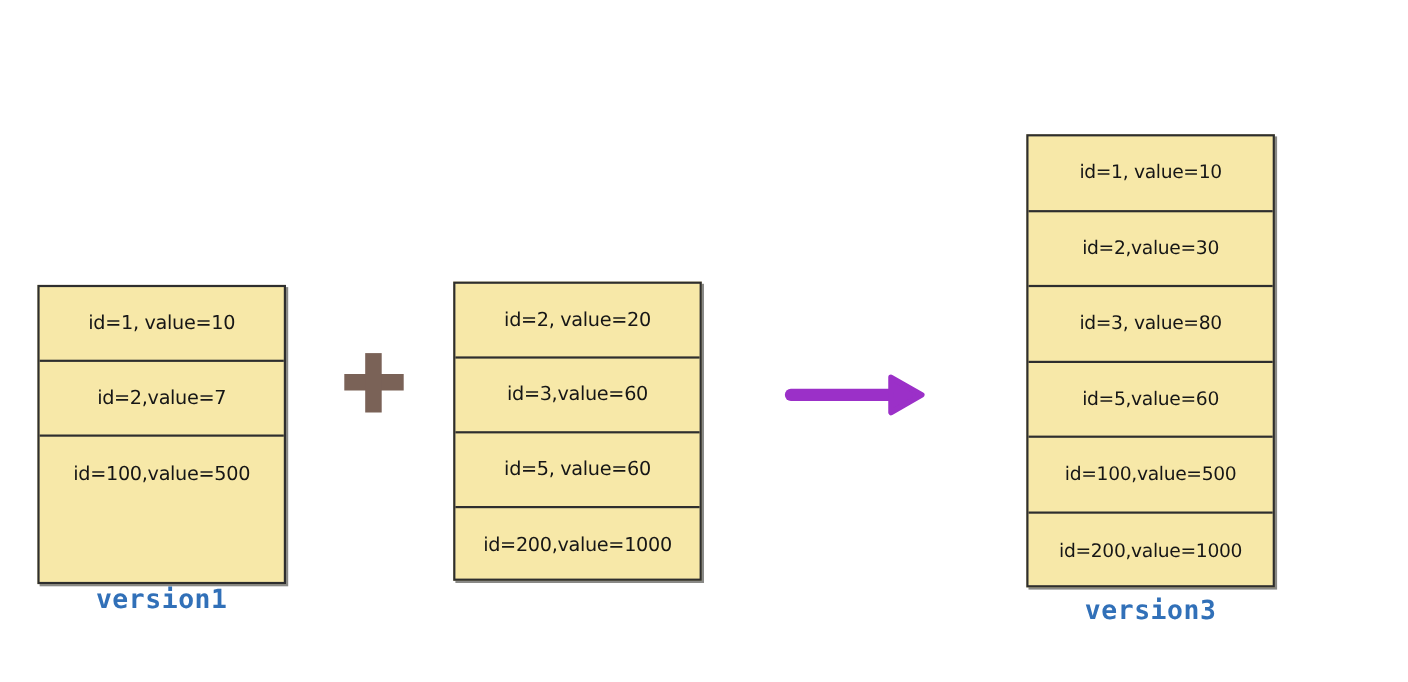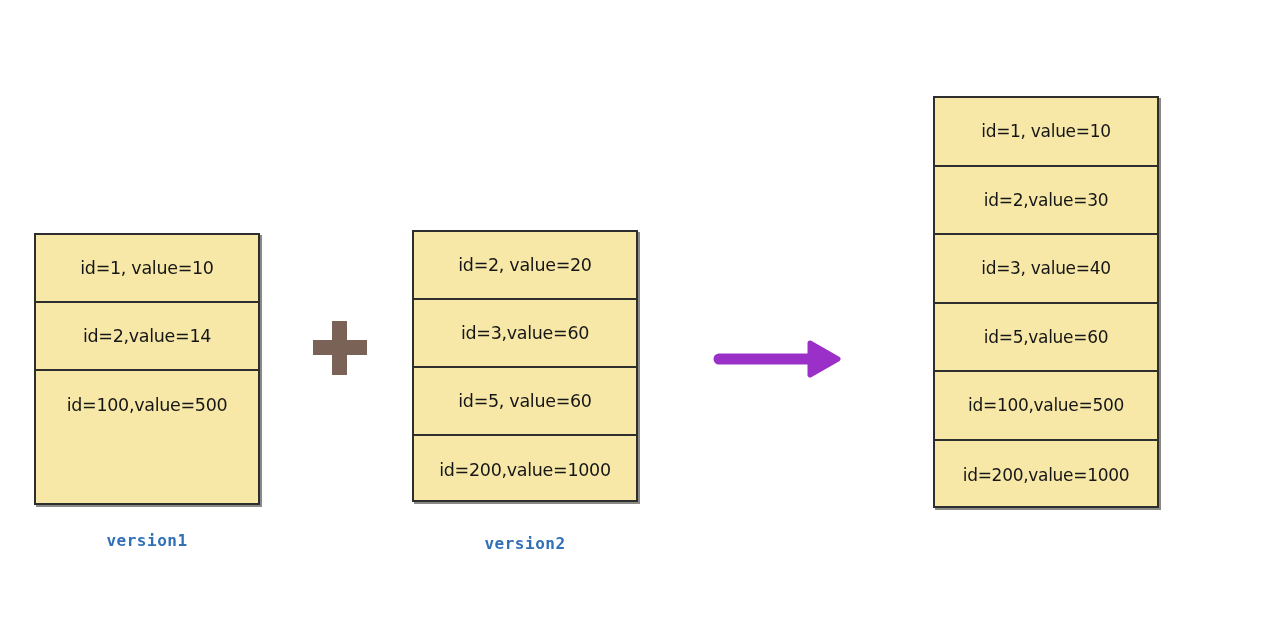--- a/index.html
+++ b/index.html
@@ -19,20 +19,21 @@
     position: absolute;
     left: 0;
     top: 0;
     width: 1280px;
     height: 620px;
   }
 
   
   .table-group {
     position: absolute;
+    margin-top: 26px;
   }
 
   .table-box {
     position: relative;
     border: 2px solid #2e2e2e;
     background: #f7e8a8;
     box-sizing: border-box;
     box-shadow: 2px 2px 0 rgba(40,40,35,0.55);
   }
 
@@ -59,21 +60,21 @@
   .t3 .table-box                 { width: 226px; height: 412px; }
 
   .t1 .table-row, .t2 .table-row { height: 68px; font-size: 17.5px; }
   .t3 .table-row                 { height: 68.5px; font-size: 17px; }
 
   
   .version-label {
     position: absolute;
     color: #3170b8;
     font-family: "DejaVu Sans Mono", monospace;
-    font-size: 16px;
+    font-size: 24px;
     font-weight: 700;
     letter-spacing: 0.5px;
     white-space: nowrap;
   }
   .lbl1 { left: 34px;  top: 531px; width: 226px; text-align: center; }
   .lbl2 { left: 412px; top: 534px; width: 226px; text-align: center; }
   .lbl3 { left: 933px; top: 541px; width: 226px; text-align: center; }
 
   
   .plus-op {
@@ -106,50 +107,50 @@
   }
 </style>
 </head>
 <body>
 
 <div class="canvas">
 
   <div class="table-group t1">
     <div class="table-box">
       <div class="table-row">id=1, value=10</div>
-      <div class="table-row">id=2,value=14</div>
+      <div class="table-row">id=2,value=7</div>
       <div class="table-row">id=100,value=500</div>
     </div>
   </div>
   <div class="version-label lbl1">version1</div>
 
   <div class="plus-op" role="img" aria-label="plus">
     <div class="bar bar-h"></div>
     <div class="bar bar-v"></div>
   </div>
 
   <div class="table-group t2">
     <div class="table-box">
       <div class="table-row">id=2, value=20</div>
       <div class="table-row">id=3,value=60</div>
       <div class="table-row">id=5, value=60</div>
       <div class="table-row">id=200,value=1000</div>
     </div>
   </div>
-  <div class="version-label lbl2">version2</div>
 
   <svg class="arrow-svg" viewBox="0 0 130 46" role="img" aria-label="arrow right">
     <line x1="7" y1="23" x2="105" y2="23" stroke="#9b30c8" stroke-width="11" stroke-linecap="round"></line>
     <path d="M 98 7 L 126 23 L 98 39 Z" fill="#9b30c8" stroke="#9b30c8" stroke-width="5" stroke-linejoin="round"></path>
   </svg>
 
   <div class="table-group t3">
     <div class="table-box">
       <div class="table-row">id=1, value=10</div>
       <div class="table-row">id=2,value=30</div>
-      <div class="table-row">id=3, value=40</div>
+      <div class="table-row">id=3, value=80</div>
       <div class="table-row">id=5,value=60</div>
       <div class="table-row">id=100,value=500</div>
       <div class="table-row">id=200,value=1000</div>
     </div>
   </div>
+  <div class="version-label lbl3">version3</div>
 
 </div>
 
 </body></html>

